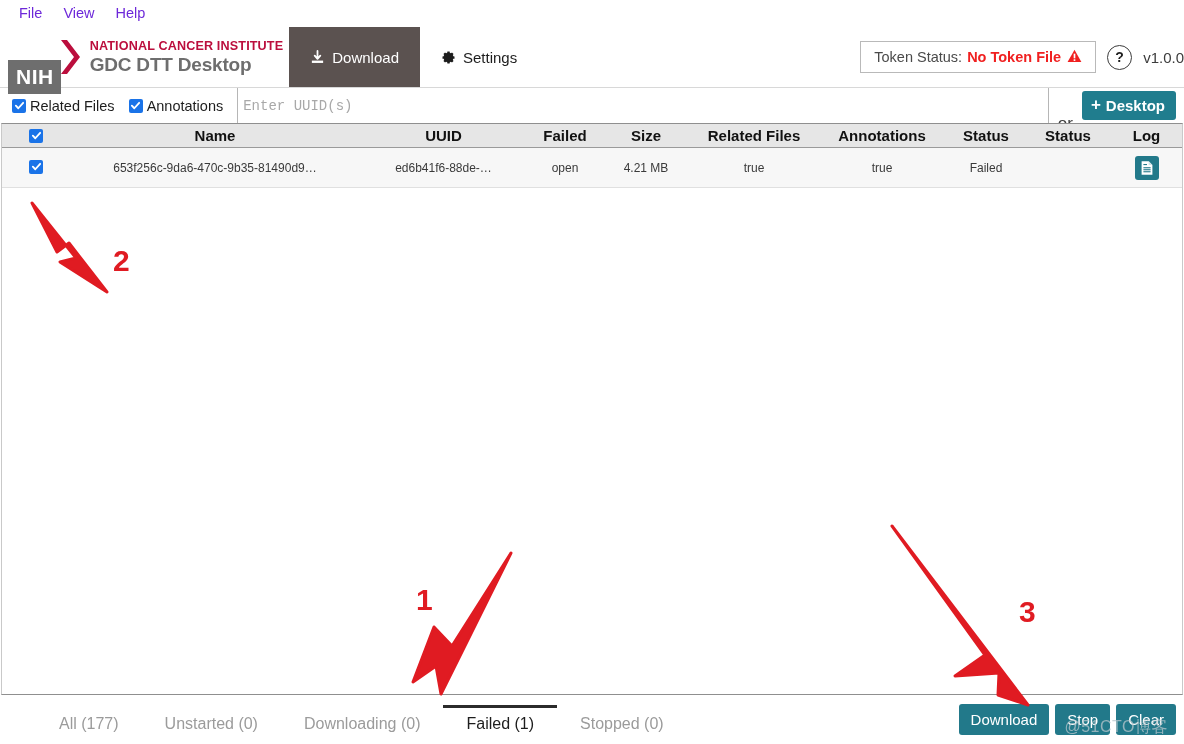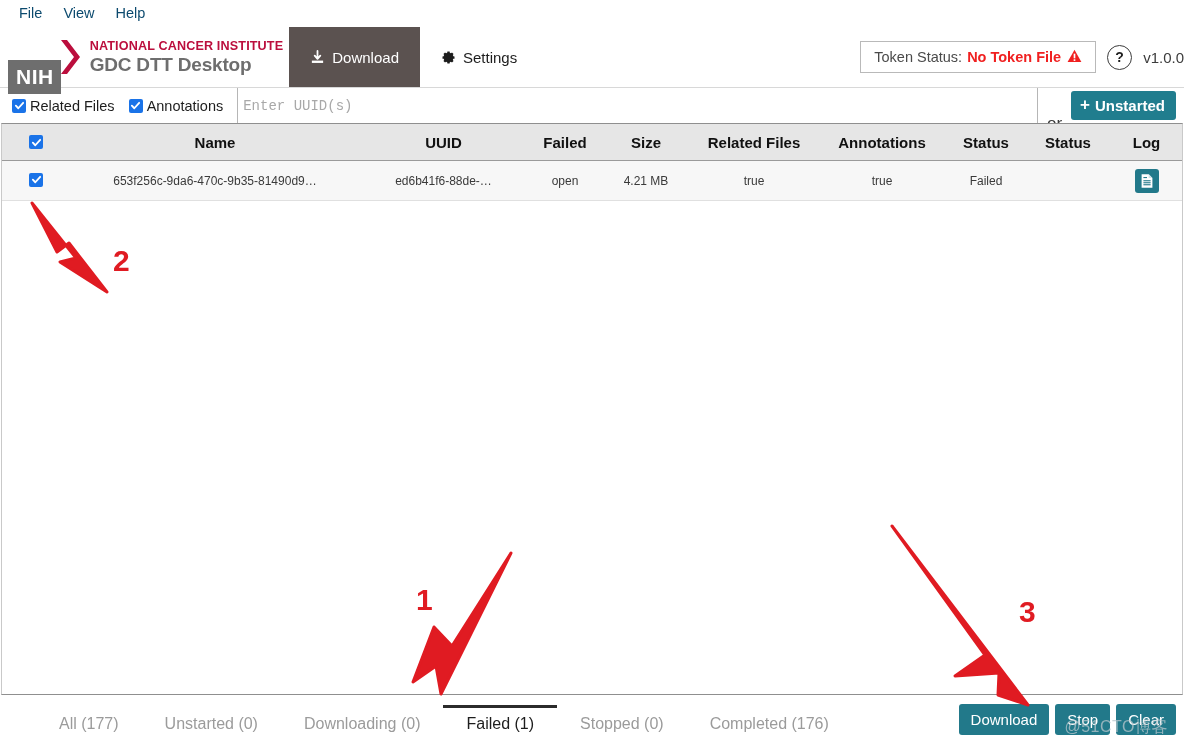--- a/index.html
+++ b/index.html
@@ -29,21 +29,21 @@
   .menubar {
     height: 27px;
     display: flex;
     align-items: center;
     padding-left: 9px;
     background: #ffffff;
     flex: 0 0 auto;
   }
   .menubar .menu-item {
     font-size: 14.5px;
-    color: #0c4a6e;
+    color: #6d28d9;
     padding: 2px 11px 2px 10px;
     cursor: default;
     line-height: 17px;
   }
 
   
   .header {
     height: 60px;
     display: flex;
     align-items: stretch;
@@ -275,21 +275,21 @@
     width: 100%;
     border-collapse: collapse;
     table-layout: fixed;
   }
   table.grid thead th {
     background: #e6e6e6;
     border-bottom: 1px solid #9a9a9a;
     font-size: 15px;
     font-weight: bold;
     color: #111111;
-    height: 36px;
+    height: 23px;
     padding: 0;
     text-align: center;
     user-select: none;
   }
   table.grid tbody td {
     font-size: 12px;
     color: #3a3a3a;
     height: 39px;
     padding: 0;
     text-align: center;
@@ -488,21 +488,21 @@
         <svg width="11" height="11" viewBox="0 0 12 12">
             <path d="M2 6.2 L4.7 9 L10 3.1" stroke="#ffffff" stroke-width="2" fill="none" stroke-linecap="round" stroke-linejoin="round"></path>
           </svg>
       </span>
       <span class="chk-label">Annotations</span>
     </div>
     <input class="uuid-input" type="text" placeholder="Enter UUID(s)" style="">
     <span class="or-text">or</span>
     <button class="manifest-btn">
       <span class="plus-glyph">+</span>
-      <span>Unstarted</span>
+      <span>Desktop</span>
     </button>
   </div>
 
   <div class="table-wrap">
     <table class="grid">
       <thead>
         <tr>
           <th class="col-chk">
             <span class="cbox">
               <svg width="11" height="11" viewBox="0 0 12 12">
@@ -556,21 +556,20 @@
     <div class="empty-area"></div>
   </div>
 
   <div class="footer">
     <div class="foot-tabs">
       <div class="foot-tab">All (177)</div>
       <div class="foot-tab">Unstarted (0)</div>
       <div class="foot-tab">Downloading (0)</div>
       <div class="foot-tab active">Failed (1)</div>
       <div class="foot-tab">Stopped (0)</div>
-      <div class="foot-tab">Completed (176)</div>
     </div>
     <div class="foot-actions">
       <button class="act-btn">Download</button>
       <button class="act-btn">Stop</button>
       <button class="act-btn">Clear</button>
     </div>
   </div>
 
   <div class="overlay">
     <svg width="1184" height="744" viewBox="0 0 1184 744">

